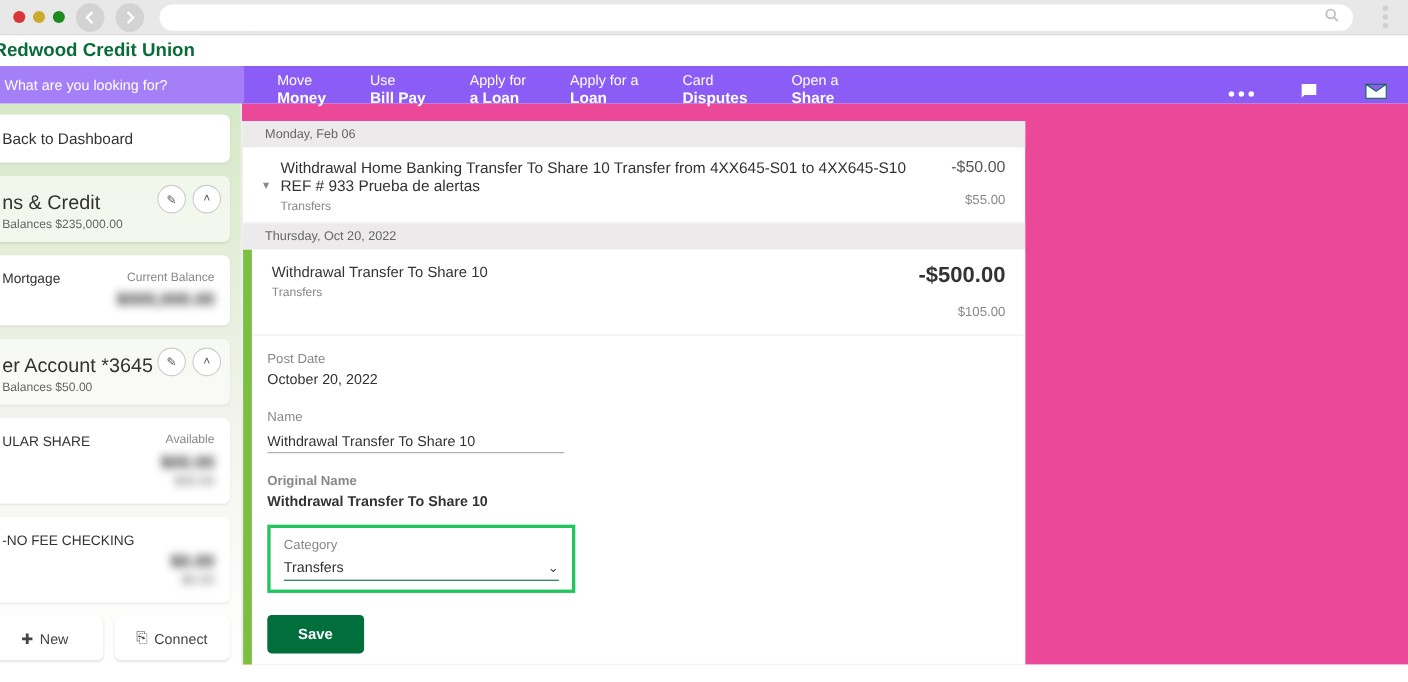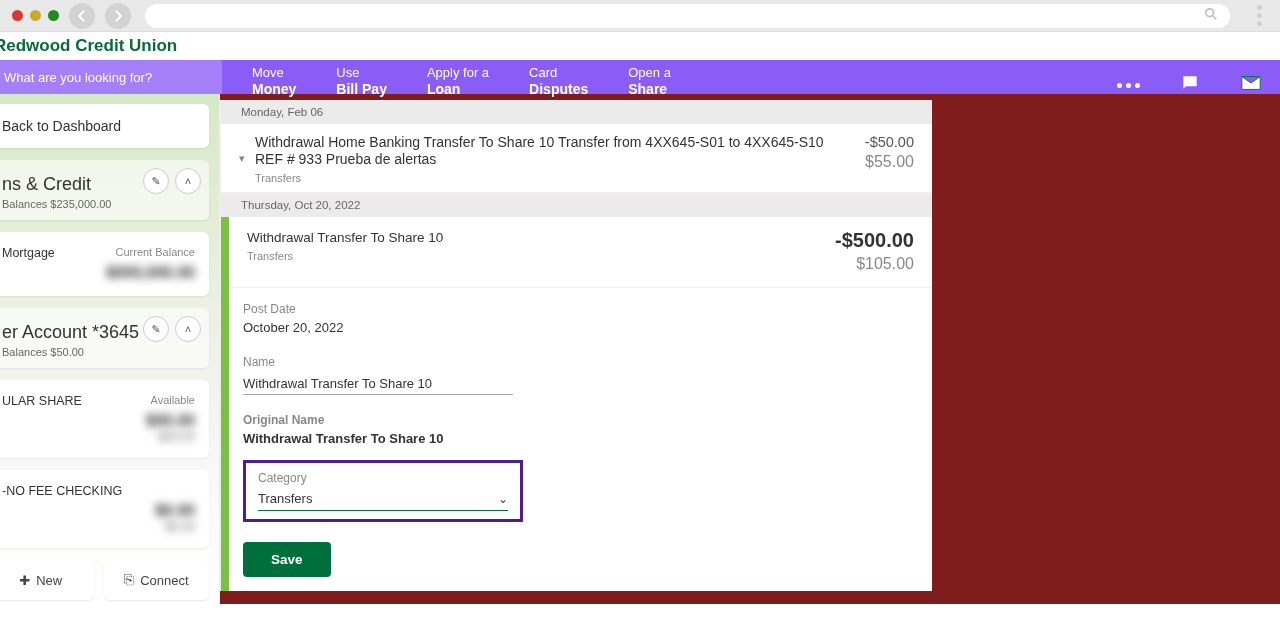--- a/index.html
+++ b/index.html
@@ -50,43 +50,43 @@
   .circlerow { display:flex; gap:6px; position:absolute; right:8px; top:8px;}
   .subcard { margin-left: 0; font-size: 12.5px;}
   .subcard .lbl { color: #888; font-size: 11px; float:right;}
   .subcard .title2 { color:#333; }
   .blurval { color:#333; font-size:16px; font-weight:600; filter: blur(4px); text-align:right; margin-top:4px;}
   .blurval2 { color:#666; font-size:12px; filter: blur(4px); text-align:right; }
   .bottombtns { display: flex; gap: 10px; }
   .pillbtn { flex: 1; background: #fff; border-radius: 6px; padding: 12px 0; text-align:center; font-size: 13px; color:#444; box-shadow: 0 1px 2px rgba(0,0,0,0.1); display:flex; align-items:center; justify-content:center; gap:6px;}
 
   
-  .main { flex: 1; background: #7f1d1d; overflow: hidden; padding-top:6px;}
+  .main { flex: 1; background: #ec4899; overflow: hidden; padding-top:16px;}
   .scrollarea { width: 712px; background: #fff; border-left:1px solid #eee;}
   .datebar { background: #eceaea; color: #666; font-size: 11.5px; padding: 6px 20px; }
   .txnrow { display: flex; padding: 10px 18px 8px 18px; border-bottom: 1px solid #f0f0f0; position:relative; }
   .chev { width: 12px; color: #888; font-size: 11px; margin-top: 18px; }
   .txnbody { flex: 1; padding-left: 4px; }
   .txndesc { font-size: 14px; color: #333; line-height: 17px; }
   .txncat { font-size: 11px; color: #888; margin-top: 4px; }
   .txnamts { text-align: right; width: 90px; }
   .amt { font-size: 14.5px; color: #555; }
-  .bal { font-size: 16px; color: #888; margin-top: 3px; }
+  .bal { font-size: 12px; color: #888; margin-top: 14px; }
 
   .expanded { border-left: 8px solid #7bc043; background: #fff; padding: 0 0 14px 0; margin-top:0;}
   .exp-header { display: flex; padding: 12px 18px 6px 14px; }
   .exp-header .txnbody { flex:1; }
   .exp-header .txndesc { font-size: 13.5px; color:#333; }
   .exp-header .amt { font-size: 20px; font-weight:700; color:#333;}
   .exp-details { padding: 14px 18px 0 14px; border-top: 1px solid #eee; margin-top: 8px;}
   .fieldrow { display: flex; gap: 80px; margin-bottom: 20px; }
   .fld .lbl { font-size: 12px; color: #888; margin-bottom: 4px; }
   .fld .val { font-size: 13px; color: #333; }
   .nameinput { border: none; border-bottom: 1px solid #aaa; font-size: 13px; color:#333; width: 270px; padding: 3px 0; background:transparent;}
-  .catbox { border: 3px solid #4c1d95; padding: 8px 12px 8px 12px; width: 280px; margin-top: 0;}
+  .catbox { border: 3px solid #22c55e; padding: 8px 12px 8px 12px; width: 280px; margin-top: 0;}
   .catbox .lbl { font-size: 12px; color:#888; }
   .catselect-wrap { display:flex; align-items:center; border-bottom: 1.5px solid #0a6b3a; margin-top: 2px;}
   .catselect { width:100%; border:none; font-size:13px; color:#333; padding: 4px 0; background:transparent; }
   .chevdown { color:#444; font-size:12px;}
   .savebtn { background: #006f3c; color:#fff; border:none; border-radius:4px; padding: 10px 28px; font-size:13.5px; font-weight:600; margin: 20px 0 0 14px; cursor:pointer;}
 
 </style>
 </head>
 <body>
 
@@ -132,20 +132,24 @@
     </div>
   </div>
   <div class="navitems">
     <div class="navitem">
       <div class="line1">Move</div>
       <div class="line2">Money</div>
     </div>
     <div class="navitem">
       <div class="line1">Use</div>
       <div class="line2">Bill Pay</div>
+    </div>
+    <div class="navitem">
+      <div class="line1">Apply for</div>
+      <div class="line2">a Loan</div>
     </div>
     <div class="navitem">
       <div class="line1">Apply for a</div>
       <div class="line2">Loan</div>
     </div>
     <div class="navitem">
       <div class="line1">Card</div>
       <div class="line2">Disputes</div>
     </div>
     <div class="navitem">

